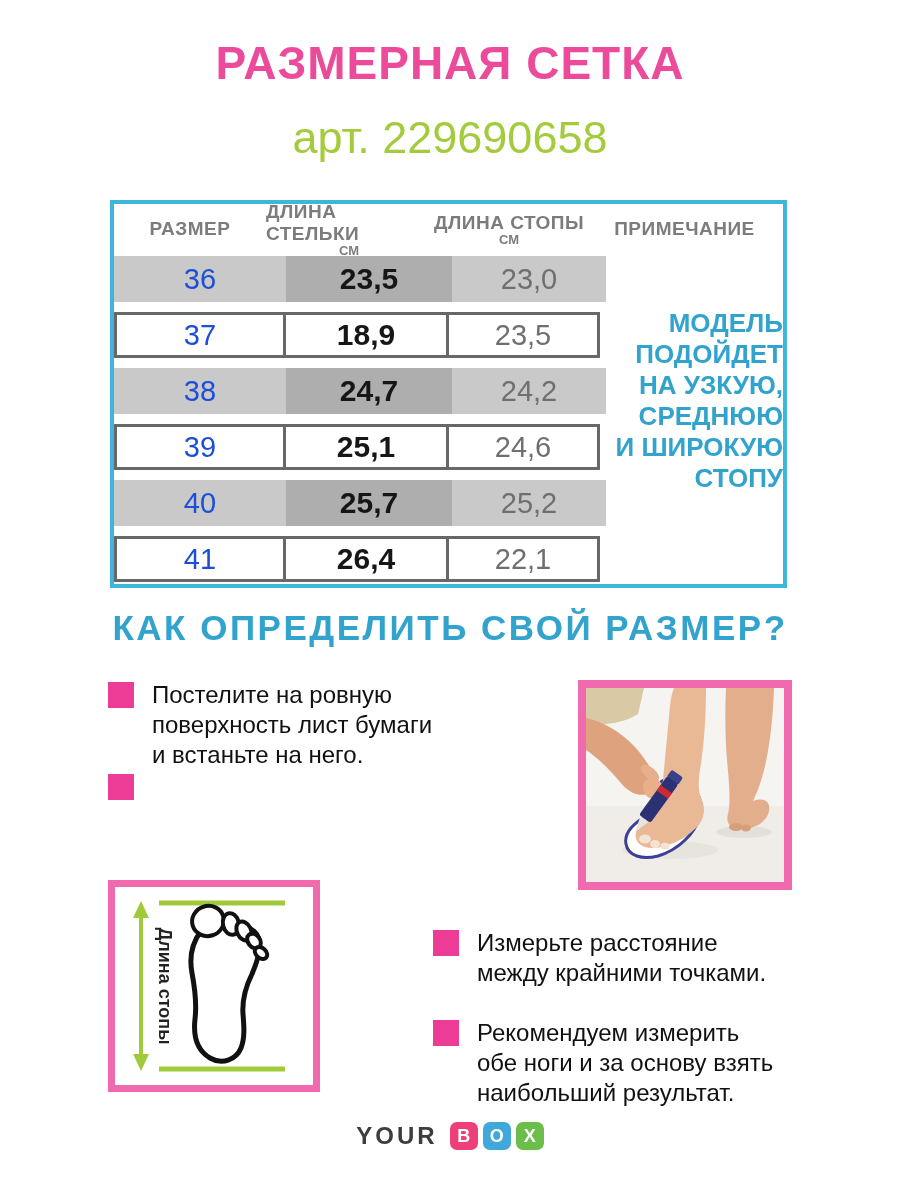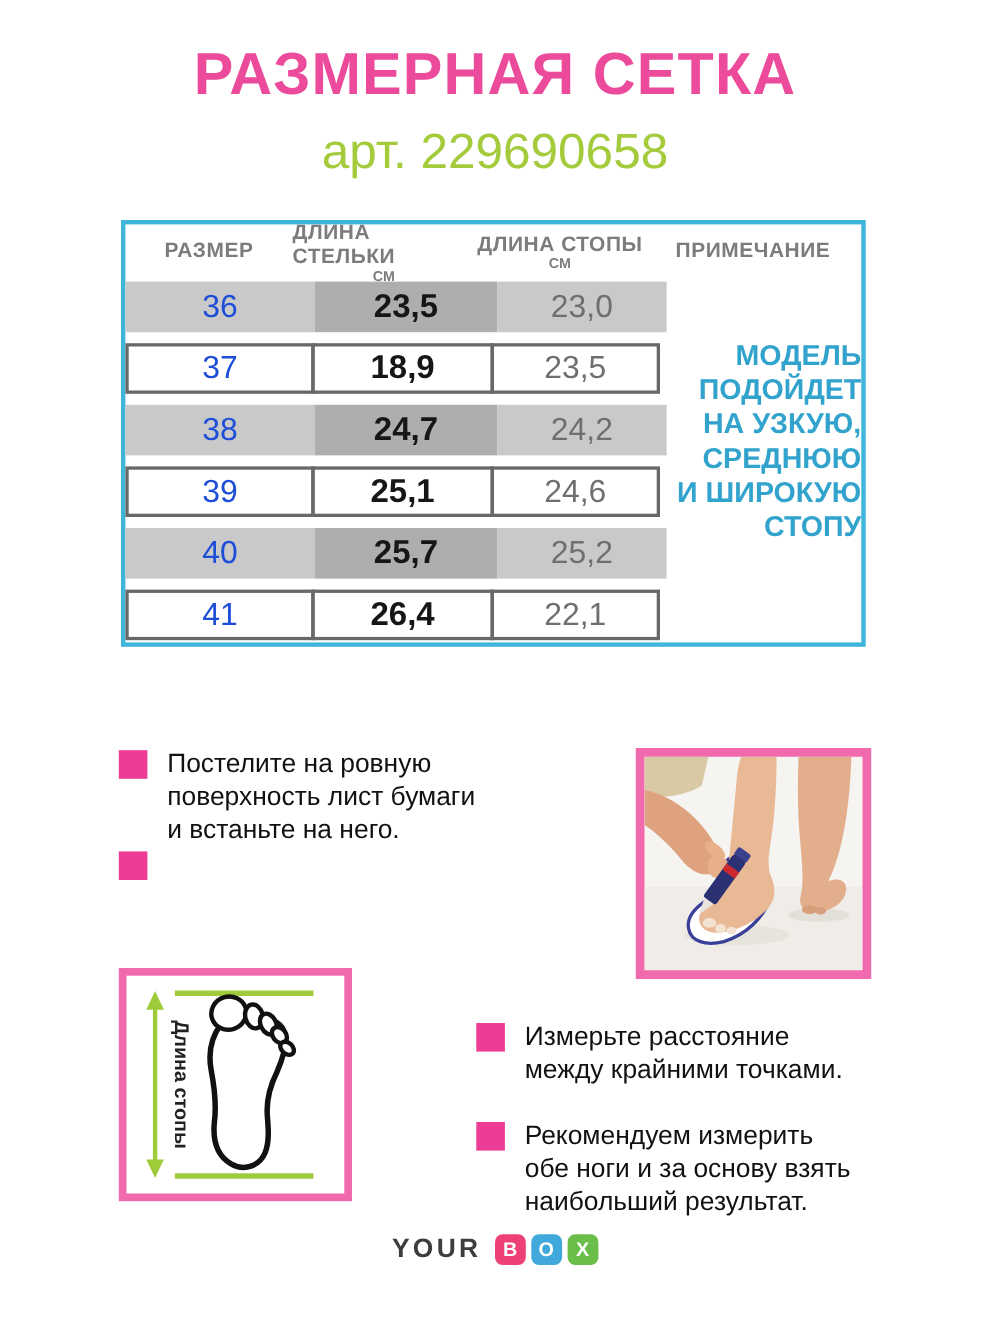--- a/index.html
+++ b/index.html
@@ -1,21 +1,21 @@
 <!DOCTYPE html>
 <html><head>
 <meta charset="utf-8">
 <style>
   html,body{margin:0;padding:0;background:#fff;}
   .page{position:relative;width:900px;height:1200px;background:#ffffff;
         font-family:"Liberation Sans",sans-serif;overflow:hidden;}
 
   
   .main-title{position:absolute;top:36px;left:0;right:0;margin:0;text-align:center;
-              font-size:54px;font-weight:bold;color:#EC4B9B;letter-spacing:1px;}
+              font-size:46px;font-weight:bold;color:#EC4B9B;letter-spacing:1px;}
   .article{position:absolute;top:112px;left:0;right:0;text-align:center;
            font-size:45px;color:#A3CB3C;font-weight:500;}
 
   
   .size-table{position:absolute;left:110px;top:200px;width:677px;height:388px;
               border:4px solid #3DB6DA;box-sizing:border-box;background:#fff;}
   .thead{display:flex;height:50px;}
   .th{display:flex;flex-direction:column;align-items:center;justify-content:center;
       color:#7C7C7C;font-weight:bold;}
   .th-size{width:152px;} .th-insole{width:166px;} .th-foot{width:154px;} .th-note{flex:1;}
@@ -124,20 +124,21 @@
         </div>
       </div>
     <div class="table-note">МОДЕЛЬ
 ПОДОЙДЕТ
 НА УЗКУЮ,
 СРЕДНЮЮ
 И ШИРОКУЮ
 СТОПУ</div>
   </div>
 
+  <h2 class="howto-title">КАК ОПРЕДЕЛИТЬ СВОЙ РАЗМЕР?</h2>
 
   <div class="step step1">
     <span class="bullet"></span>
     <p>Постелите на ровную
 поверхность лист бумаги
 и встаньте на него.</p>
   </div>
   <div class="step step2">
     <span class="bullet"></span>
   </div>

